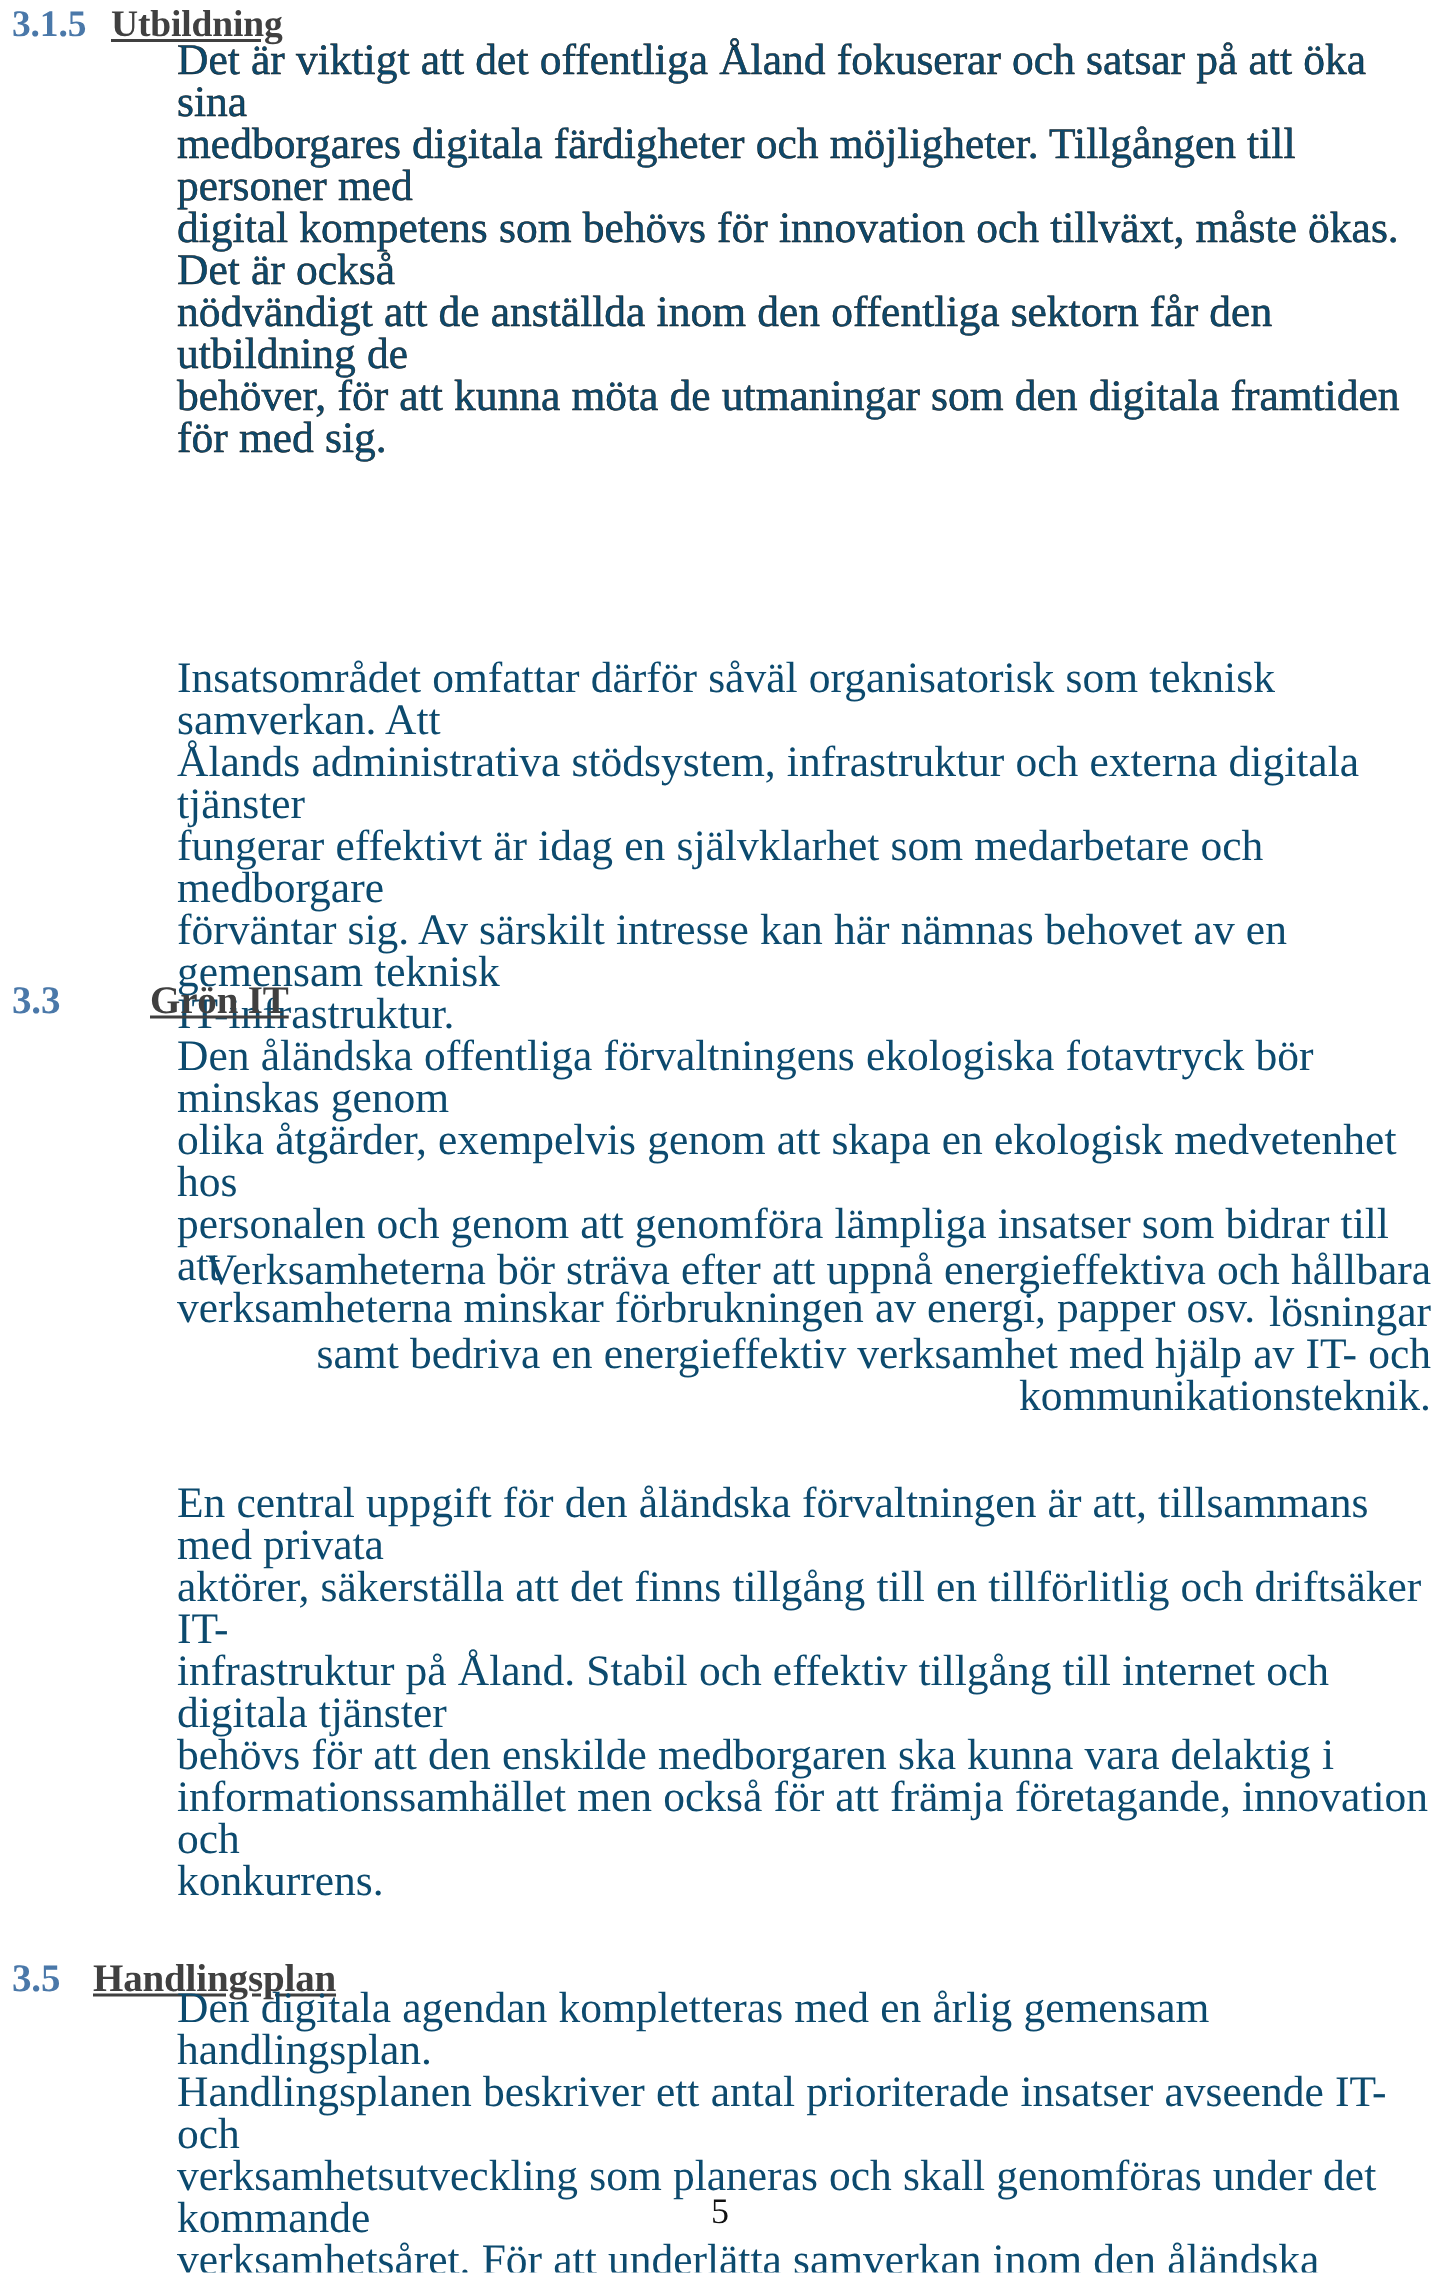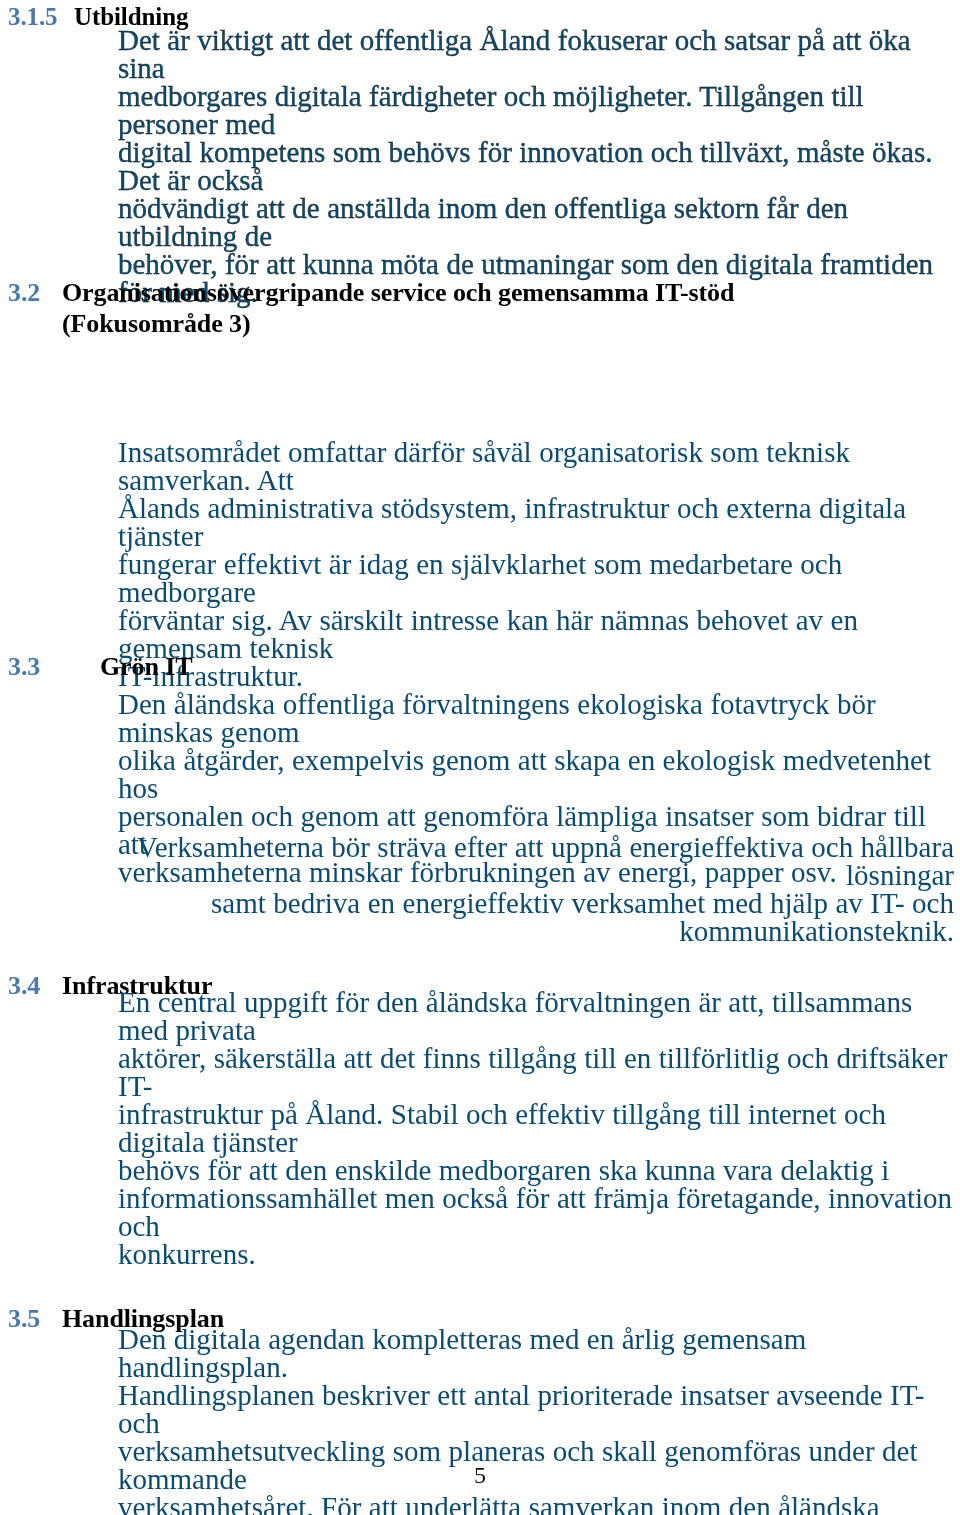--- a/index.html
+++ b/index.html
@@ -32,21 +32,22 @@
     font-weight: bold;
     line-height: 1.18;
     white-space: pre;
   }
   .heading .h-num {
     display: inline-block;
     color: #4a78a9;
   }
   .heading .h-text {
     display: inline-block;
-    color: #000000;
+    color: #404040;
+    text-decoration: underline;
   }
 
   
   .heading.lvl3 {
     font-size: 25px;
     letter-spacing: -0.1px;
   }
   .heading.lvl3 .h-num { width: 66px; }
 
   
@@ -95,25 +96,20 @@
     <span class="h-num">3.1.5</span>
     <span class="h-text">Utbildning</span>
   </div>
 
   <div class="para heavy" style="top:26px;">Det är viktigt att det offentliga Åland fokuserar och satsar på att öka sina
 medborgares digitala färdigheter och möjligheter. Tillgången till personer med
 digital kompetens som behövs för innovation och tillväxt, måste ökas. Det är också
 nödvändigt att de anställda inom den offentliga sektorn får den utbildning de
 behöver, för att kunna möta de utmaningar som den digitala framtiden för med sig.</div>
 
-  <div class="heading lvl2" style="left:8px; top:278px;">
-    <span class="h-num">3.2</span>
-    <span class="h-text">Organisationsövergripande service och gemensamma IT-stöd
-(Fokusområde 3)</span>
-  </div>
 
 
   <div class="para" style="top:438px;">Insatsområdet omfattar därför såväl organisatorisk som teknisk samverkan.  Att
 Ålands administrativa stödsystem, infrastruktur och externa digitala tjänster
 fungerar effektivt är idag en självklarhet som medarbetare och medborgare
 förväntar sig. Av särskilt intresse kan här nämnas behovet av en gemensam teknisk
 IT-infrastruktur.</div>
 
   <div class="heading lvl2" style="left:8px; top:652px;gap:38px;">
     <span class="h-num">3.3</span>
@@ -122,24 +118,20 @@
 
   <div class="para" style="top:690px;">Den åländska offentliga förvaltningens ekologiska fotavtryck bör minskas genom
 olika åtgärder, exempelvis genom att skapa en ekologisk medvetenhet hos
 personalen och genom att genomföra lämpliga insatser som bidrar till att
 verksamheterna minskar förbrukningen av energi, papper osv.</div>
 
   <div class="para" style="top:833px;text-align:right;">Verksamheterna bör sträva efter att uppnå energieffektiva och hållbara lösningar
 samt bedriva en energieffektiv verksamhet med hjälp av IT- och
 kommunikationsteknik.</div>
 
-  <div class="heading lvl2" style="left:8px; top:971px;">
-    <span class="h-num">3.4</span>
-    <span class="h-text">Infrastruktur</span>
-  </div>
 
   <div class="para" style="top:988px;">En central uppgift för den åländska förvaltningen är att, tillsammans med privata
 aktörer, säkerställa att det finns tillgång till en tillförlitlig och driftsäker IT-
 infrastruktur på Åland. Stabil och effektiv tillgång till internet och digitala tjänster
 behövs för att den enskilde medborgaren ska kunna vara delaktig i
 informationssamhället men också för att främja företagande, innovation och
 konkurrens.</div>
 
   <div class="heading lvl2" style="left:8px; top:1304px;justify-content:center;">
     <span class="h-num">3.5</span>

